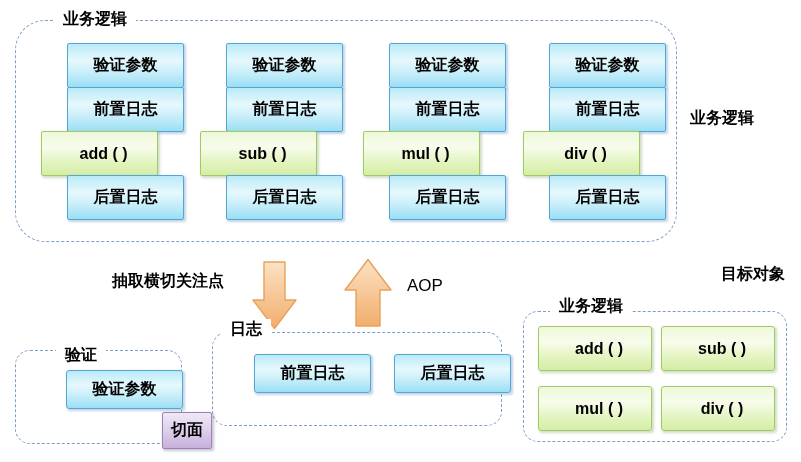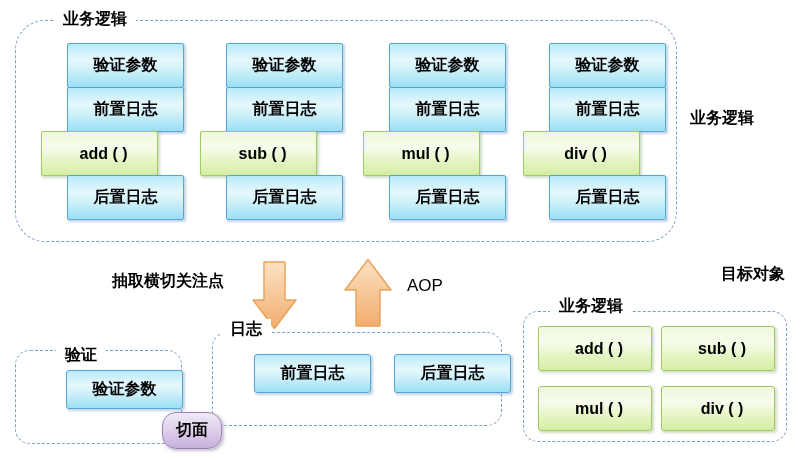--- a/index.html
+++ b/index.html
@@ -43,24 +43,24 @@
     position:absolute; width:117px; height:39px; box-sizing:border-box;
     display:flex; align-items:center; justify-content:center;
     font-size:16px; font-weight:bold; border-radius:3px; z-index:2;
   }
   .method-box {
     position:absolute; width:114px; height:45px; box-sizing:border-box;
     display:flex; align-items:center; justify-content:center;
     font-size:16px; font-weight:bold; border-radius:3px; z-index:2;
   }
   .aspect {
-    position:absolute; left:162px; top:412px; width:60px; height:37px;
+    position:absolute; left:162px; top:412px; width:50px; height:37px;
     box-sizing:border-box; z-index:5;
     display:flex; align-items:center; justify-content:center;
-    font-size:16px; font-weight:bold; border-radius:14px;
+    font-size:16px; font-weight:bold; border-radius:2px;
     background:linear-gradient(180deg,#efe9f6 0%,#e0d2ec 45%,#c7b1dc 100%);
     border:1px solid #9b82b8;
     box-shadow:1.5px 1.5px 3px rgba(130,120,150,.45);
   }
   .free-label { position:absolute; white-space:nowrap; }
   .arrow-svg { position:absolute; z-index:2; }
 </style>
 </head>
 <body>
 

